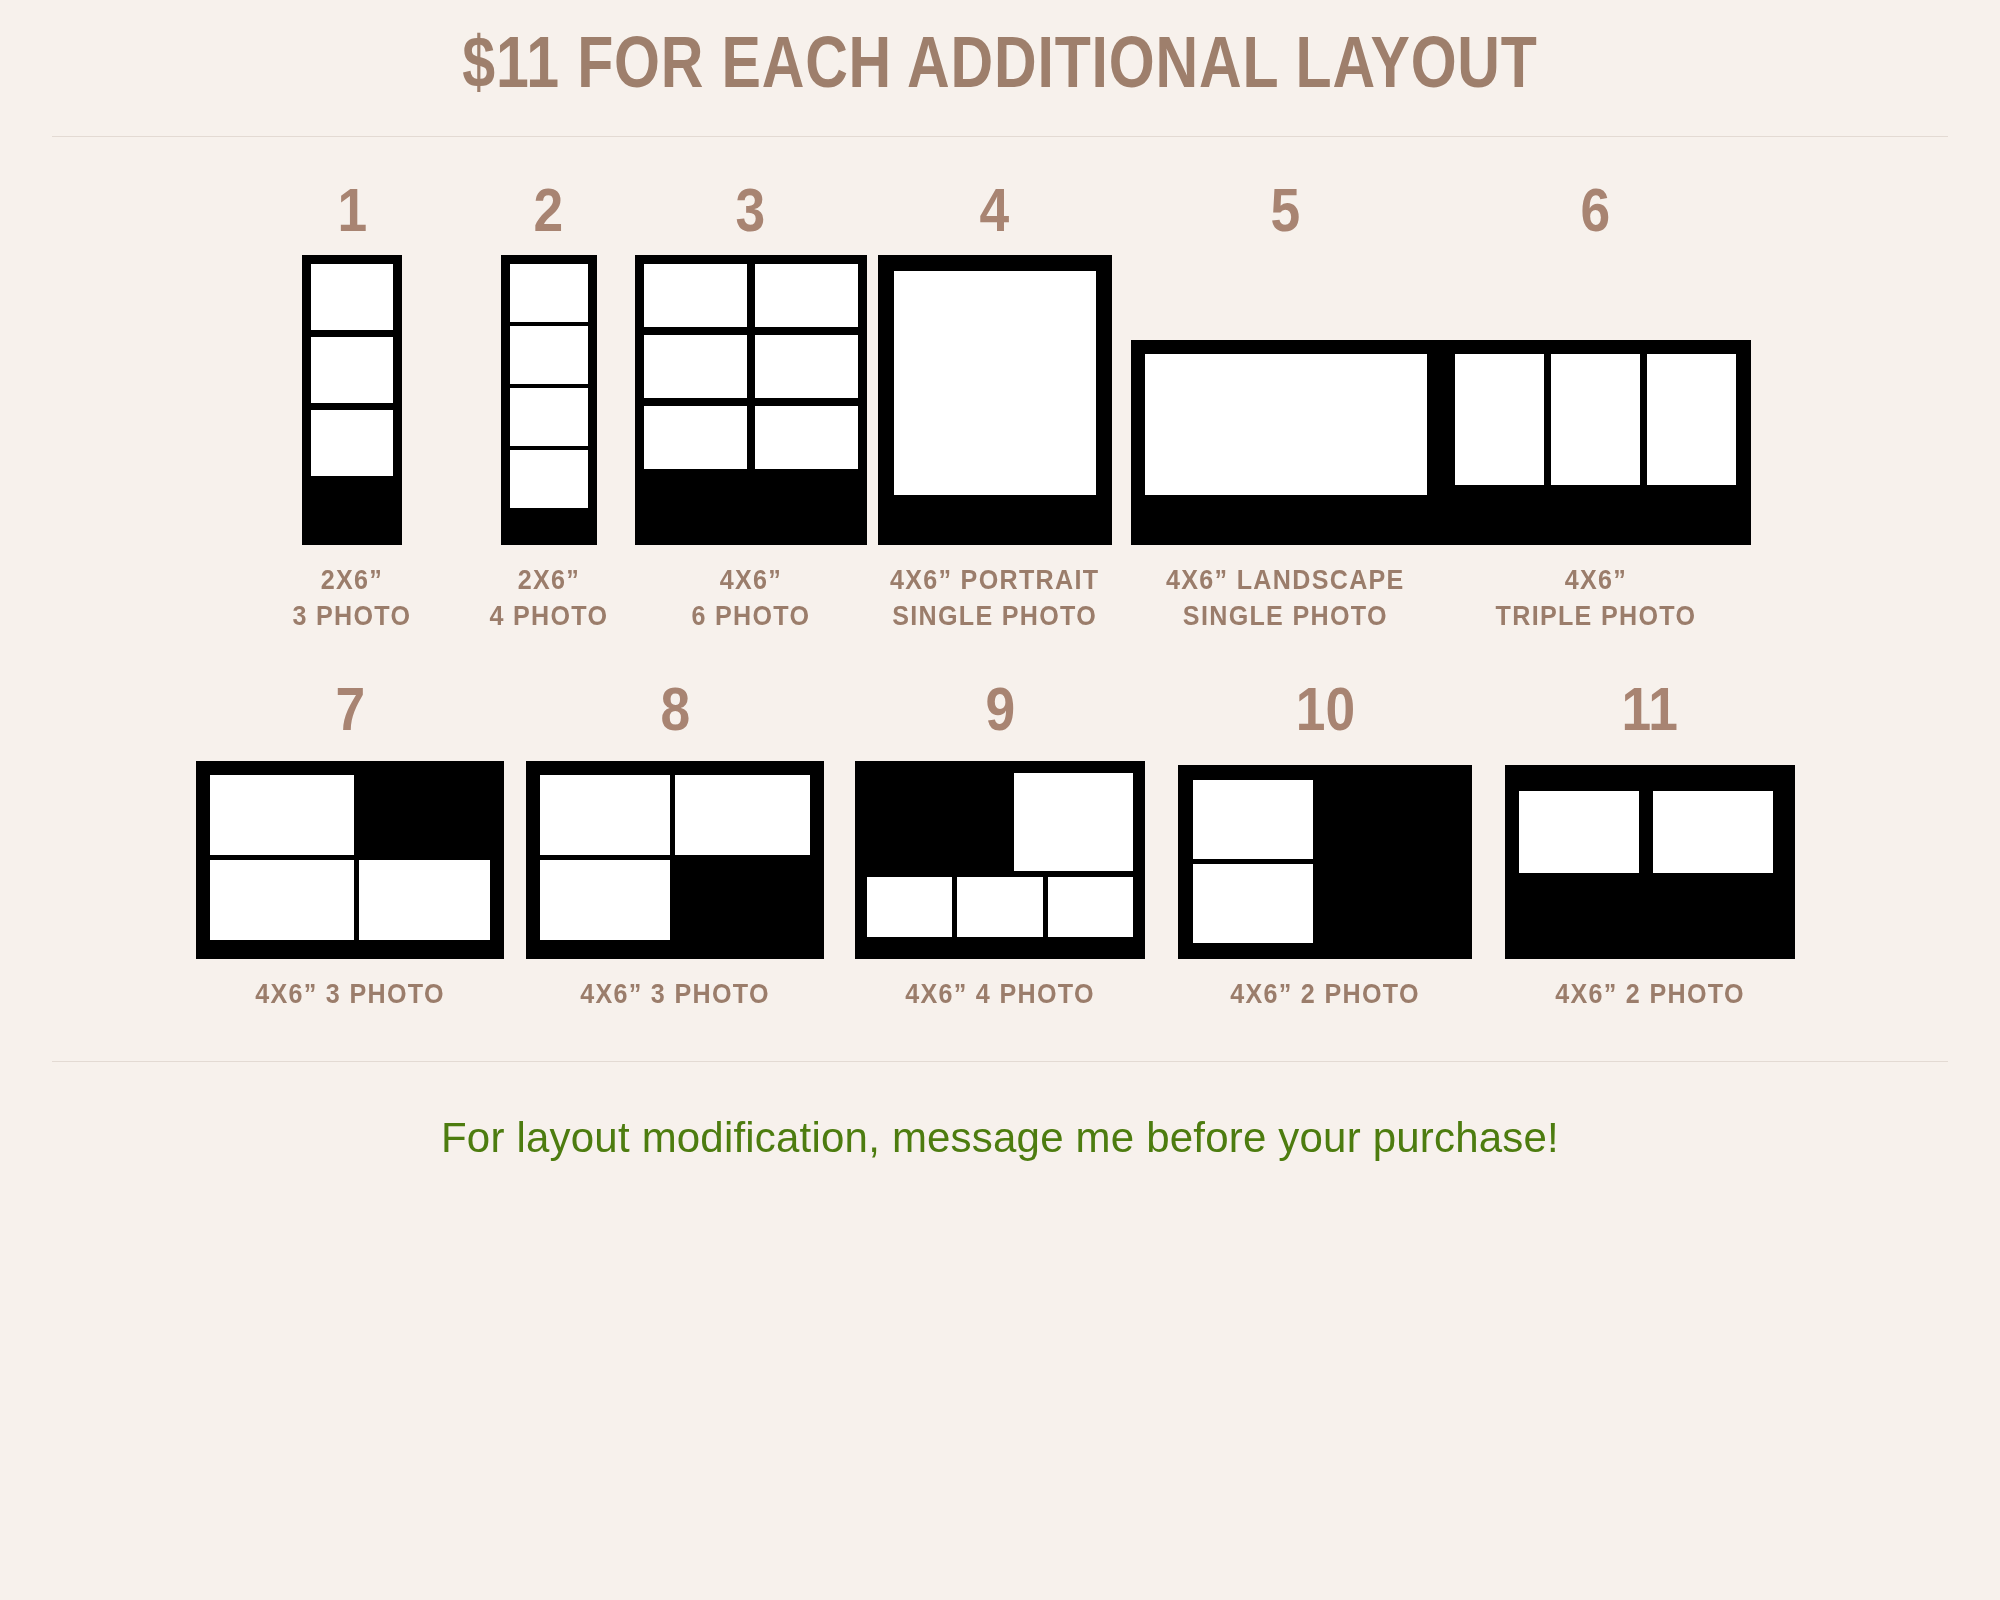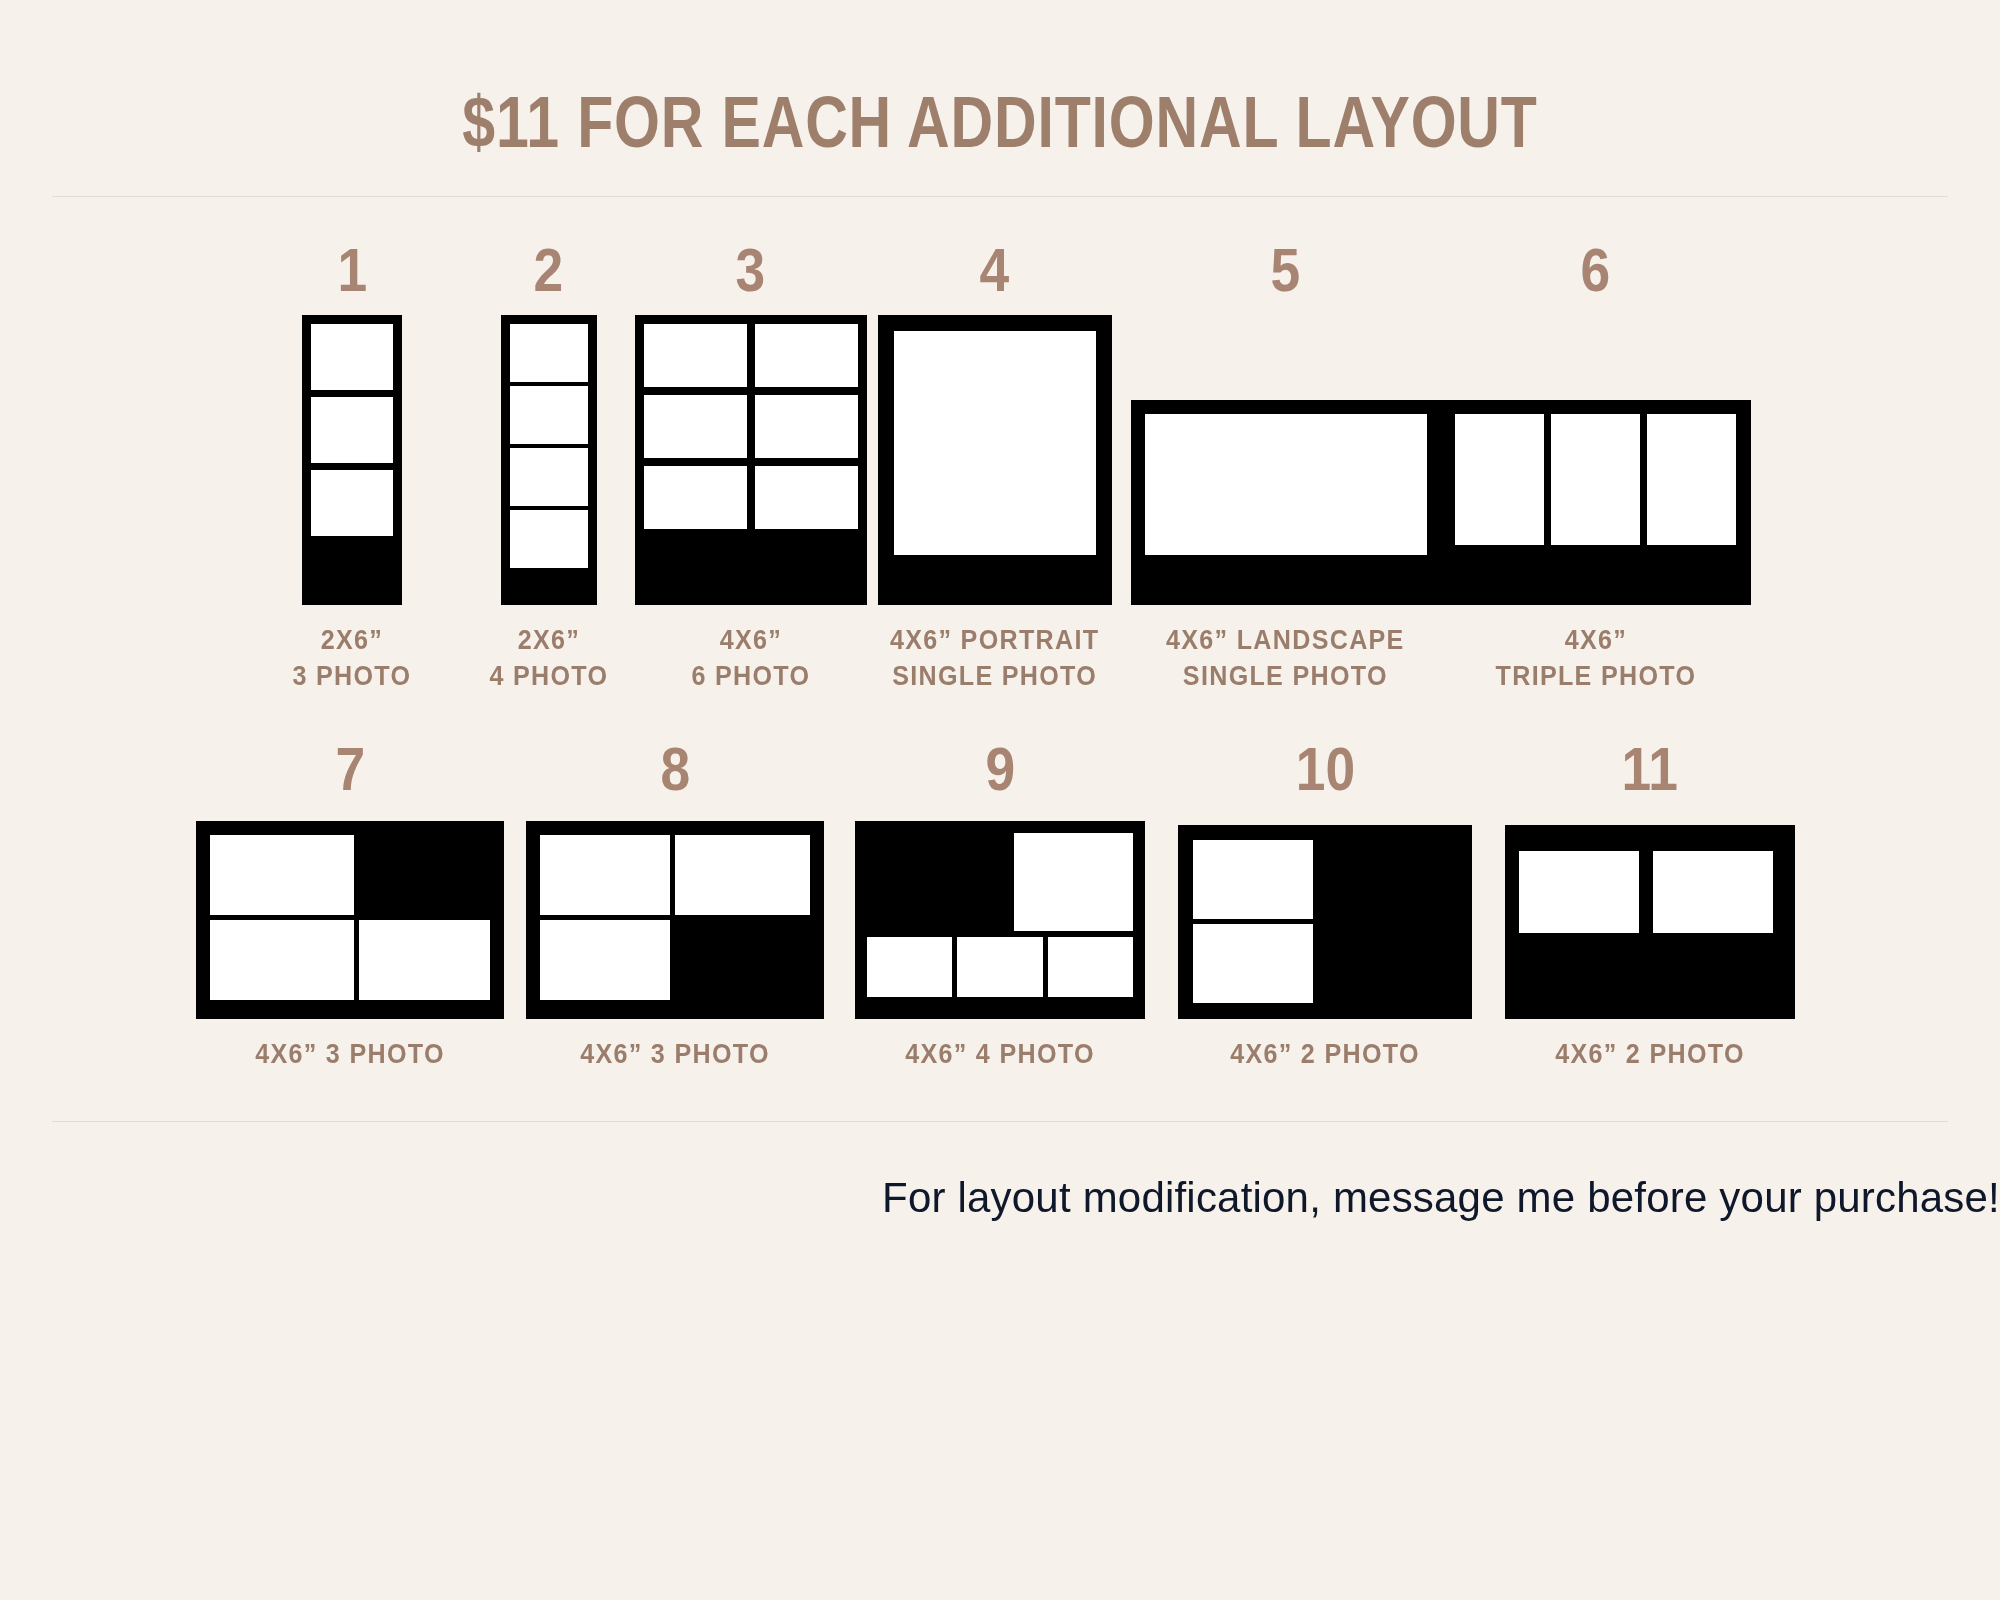--- a/index.html
+++ b/index.html
@@ -5,21 +5,21 @@
   html, body { margin:0; padding:0; }
   body {
     width:2000px; height:1600px;
     background:#f7f1ec;
     font-family:"Liberation Sans", sans-serif;
     overflow:hidden;
   }
   .page { position:relative; width:2000px; height:1600px; box-sizing:border-box; }
 
   
-  .title-wrap { padding-top:86px; text-align:center; }
+  .title-wrap { padding-top:26px; text-align:center; }
   .title {
     font-family:"Liberation Sans Narrow","Liberation Sans", sans-serif;
     font-weight:bold;
     font-size:72px;
     letter-spacing:1px;
     color:#9e7f6c;
     transform:scaleX(0.82);
     transform-origin:center;
     white-space:nowrap;
     line-height:1;
@@ -65,24 +65,24 @@
     font-weight:bold;
     letter-spacing:1.4px;
     line-height:1.32;
     color:#9b7d6b;
     transform:scaleX(0.93);
     white-space:pre-line;
   }
 
   
   .footnote {
-    text-align:right;
+    text-align:center;
     font-family:"Liberation Sans", sans-serif;
     font-size:42px;
-    color:#0f172a;
+    color:#4d7c0f;
     letter-spacing:0.2px;
   }
 
   .white { background:#ffffff; }
   .blk   { background:#000000; }
 </style>
 </head>
 <body>
 
 <div class="page">

